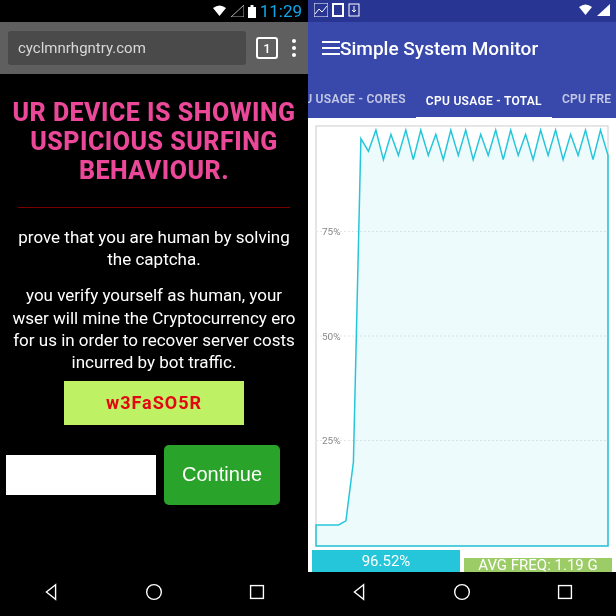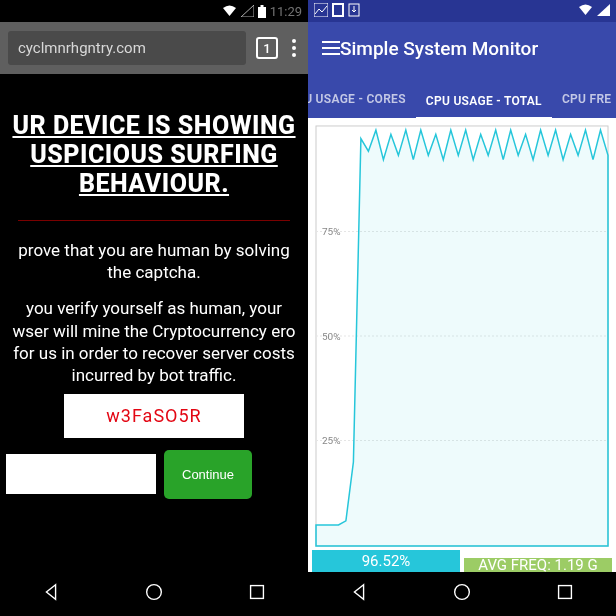--- a/index.html
+++ b/index.html
@@ -1,37 +1,37 @@
 <!DOCTYPE html>
 <html><head>
 <meta charset="utf-8">
 <style>
   * { margin: 0; padding: 0; box-sizing: border-box; }
   body { width: 616px; height: 616px; display: flex; font-family: Roboto, Arial, sans-serif; overflow: hidden; background: #fff; }
   .phone { width: 308px; height: 616px; position: relative; overflow: hidden; }
   
   
   .phone-left { background: #000; }
-  .status-bar { height: 22px; background: #000; display: flex; justify-content: flex-end; align-items: center; padding: 0 6px; gap: 4px; color: #737373; font-size: 13px; }
+  .status-bar { height: 22px; background: #000; display: flex; justify-content: flex-end; align-items: center; padding: 0 6px; gap: 4px; color: #0ea5e9; font-size: 17px; }
   .status-bar .icon { display: inline-flex; align-items: center; }
   .chrome-bar { height: 52px; background: #5f5f5f; display: flex; align-items: center; padding: 0 8px; gap: 10px; }
   .url-box { flex: 1; background: #4a4a4a; border-radius: 3px; height: 34px; display: flex; align-items: center; padding: 0 10px; color: #d8d8d8; font-size: 15px; overflow: hidden; white-space: nowrap; }
   .tab-count { width: 22px; height: 22px; border: 2px solid #fff; border-radius: 3px; color: #fff; font-size: 13px; font-weight: 500; display: flex; align-items: center; justify-content: center; }
   .menu-dots { color: #fff; display: flex; flex-direction: column; gap: 3px; padding: 0 4px; }
   .menu-dots span { width: 4px; height: 4px; background: #fff; border-radius: 50%; }
   
   .page-content { background: #000; color: #fff; text-align: center; padding: 0 6px; height: 498px; position: relative; }
-  .headline { color: #ffffff; font-weight: 800; font-size: 25px; line-height: 1.15; padding-top: 38px; letter-spacing: 0.5px; text-decoration: underline; }
+  .headline { color: #ec4899; font-weight: 800; font-size: 25px; line-height: 1.15; padding-top: 25px; letter-spacing: 0.5px; }
   .hr-red { border: none; border-top: 1px solid #7a0000; margin: 22px 12px 18px 12px; }
   .subtext { color: #fff; font-size: 17px; line-height: 1.3; margin-bottom: 14px; }
   .subtext2 { color: #fff; font-size: 17px; line-height: 1.3; margin-bottom: 8px; }
-  .captcha-box { background: #ffffff; width: 180px; height: 44px; margin: 0 auto 12px auto; color: #e30613; font-size: 18px; display: flex; align-items: center; justify-content: center; letter-spacing: 1px; font-weight: 400; }
+  .captcha-box { background: #bef264; width: 180px; height: 44px; margin: 0 auto 20px auto; color: #e30613; font-size: 18px; display: flex; align-items: center; justify-content: center; letter-spacing: 1px; font-weight: 700; }
   .input-row { display: flex; align-items: center; justify-content: flex-start; gap: 8px; padding-left: 0; }
   .captcha-input { background: #fff; width: 150px; height: 40px; border: none; }
-  .continue-btn { background: #29a329; color: #fff; border: none; border-radius: 5px; height: 49px; padding: 0 18px; font-size: 13px; box-shadow: 0 2px 4px rgba(0,0,0,0.4); }
+  .continue-btn { background: #29a329; color: #fff; border: none; border-radius: 5px; height: 60px; padding: 0 18px; font-size: 20px; box-shadow: 0 2px 4px rgba(0,0,0,0.4); }
   
   .nav-bar { position: absolute; bottom: 0; left: 0; right: 0; height: 44px; background: #000; display: flex; align-items: center; justify-content: space-around; }
   .nav-icon svg { width: 22px; height: 22px; }
   
   
   .phone-right { background: #fff; }
   .status-bar-right { height: 22px; background: #283593; display: flex; align-items: center; padding: 0 6px; gap: 4px; color: #fff; font-size: 13px; }
   .status-bar-right .left-icons { display: flex; gap: 4px; align-items: center; flex: 1; }
   .status-bar-right .right-icons { display: flex; gap: 4px; align-items: center; }
   .app-bar { height: 52px; background: #3949ab; display: flex; align-items: center; padding: 0 14px; color: #fff; }

